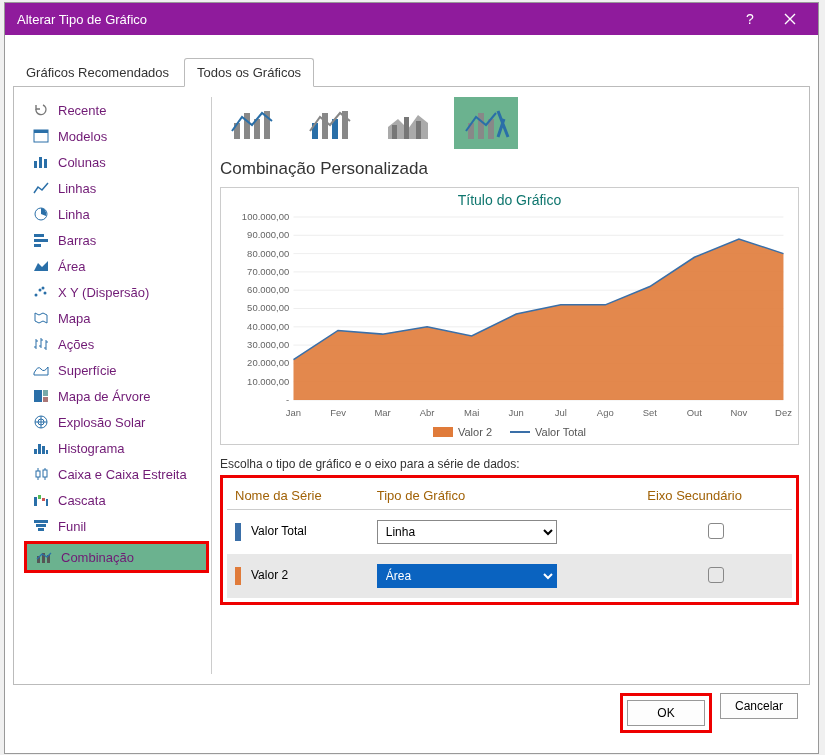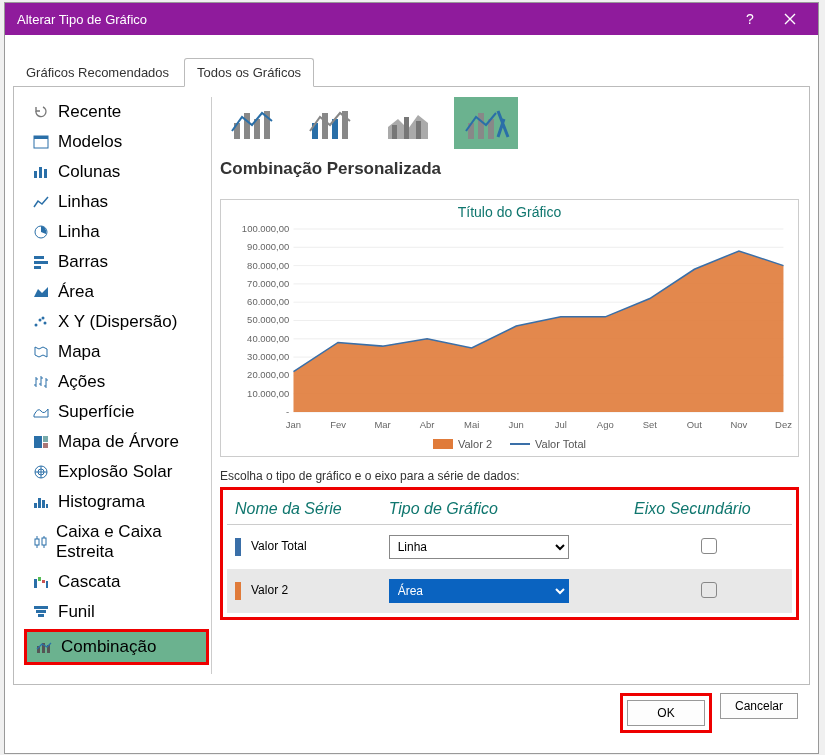--- a/index.html
+++ b/index.html
@@ -7,41 +7,41 @@
 .dialog { width: 815px; height: 752px; background: #fff; border: 1px solid #999; position: absolute; top: 2px; left: 4px; display: flex; flex-direction: column; }
 .titlebar { background: #8f1b9c; color: #fff; height: 32px; display: flex; align-items: center; padding: 0 8px; }
 .titlebar-title { flex: 1; font-size: 13px; font-weight: 400; padding-left: 4px; }
 .titlebar-btn { width: 40px; height: 32px; display: flex; align-items: center; justify-content: center; font-size: 14px; cursor: pointer; }
 .body-area { flex: 1; background: #fff; padding: 23px 8px 10px 8px; display: flex; flex-direction: column; }
 .tabs-row { display: flex; gap: 2px; margin-bottom: 0; }
 .tab { padding: 6px 12px; font-size: 13px; color: #333; border: 1px solid transparent; border-bottom: none; cursor: pointer; position: relative; z-index: 2; }
 .tab.active { border: 1px solid #bbb; border-bottom: 1px solid #fff; background: #fff; border-radius: 3px 3px 0 0; }
 .content-wrap { flex: 1; border: 1px solid #bbb; display: flex; margin-top: -1px; padding: 10px; gap: 8px; overflow: hidden; }
 .sidebar { width: 188px; border-right: 1px solid #ccc; overflow-y: auto; padding-right: 2px; }
-.side-item { display: flex; align-items: center; gap: 8px; padding: 5px 8px; font-size: 17px; color: #000000; cursor: pointer; }
+.side-item { display: flex; align-items: center; gap: 8px; padding: 5px 8px; font-size: 13px; color: #701a75; cursor: pointer; }
 .side-item.selected { background: #6bb28f; text-align: right; }
 .side-icn { width: 18px; height: 16px; display: flex; align-items: center; justify-content: center; color: #2a6fa8; }
 .side-item.selected .side-icn { color: #333; }
 .red-box-side { border: 3px solid #e00; margin-top: 2px; }
 .main-panel { flex: 1; display: flex; flex-direction: column; overflow: hidden; }
 .subtype-row { display: flex; gap: 14px; margin-bottom: 10px; }
 .subtype { width: 64px; height: 52px; border: 1px solid transparent; display: flex; align-items: center; justify-content: center; cursor: pointer; }
 .subtype.sel { background: #6bb28f; }
-.section-title { font-size: 17px; font-weight: 700; color: #333; margin-bottom: 20px; }
+.section-title { font-size: 17px; font-weight: 400; color: #333; margin-bottom: 8px; }
 .preview { border: 1px solid #ccc; background: #fff; padding: 4px 4px 6px 4px; margin-bottom: 12px; }
 .preview-title { text-align: center; font-size: 14px; color: #0f766e; font-weight: 400; margin-bottom: 4px; }
 .chart-area { width: 100%; height: 210px; position: relative; }
 .legend { display: flex; justify-content: center; gap: 18px; margin-top: 4px; font-size: 11px; color: #555; }
 .legend-item { display: flex; align-items: center; gap: 5px; }
 .swatch-box { width: 20px; height: 10px; background: #e07b3a; }
 .swatch-line { width: 20px; height: 2px; background: #3a6fa8; }
 .instruction { font-size: 12px; color: #333; margin-bottom: 4px; }
 .series-table-wrap { border: 3px solid #e00; padding: 4px; }
 .series-table { width: 100%; border-collapse: collapse; }
-.series-table th { text-align: left; font-weight: 400; font-size: 16px; color: #0f766e; padding: 6px 8px; border-bottom: 1px solid #ccc; font-style: italic; }
+.series-table th { text-align: left; font-weight: 400; font-size: 13px; color: #a16207; padding: 6px 8px; border-bottom: 1px solid #ccc; }
 .series-table td { padding: 10px 8px; font-size: 12px; }
 .series-table tr.row-alt { background: #e8e8e8; }
 .marker { display: inline-block; width: 6px; height: 18px; vertical-align: middle; margin-right: 10px; }
 .marker.blue { background: #3a6fa8; }
 .marker.orange { background: #e07b3a; }
 .type-select { width: 180px; height: 24px; font-size: 12px; border: 1px solid #888; padding: 0 4px; background: #fff; }
 .type-select.hl { background: #0a63c0; color: #fff; border: 1px solid #0a63c0; }
 .chk-cell { text-align: center; }
 .chk { width: 16px; height: 16px; border: 1px solid #888; border-radius: 3px; display: inline-block; cursor: pointer; }
 .dialog-footer { display: flex; justify-content: flex-end; gap: 8px; padding: 8px 12px 10px 0; }

